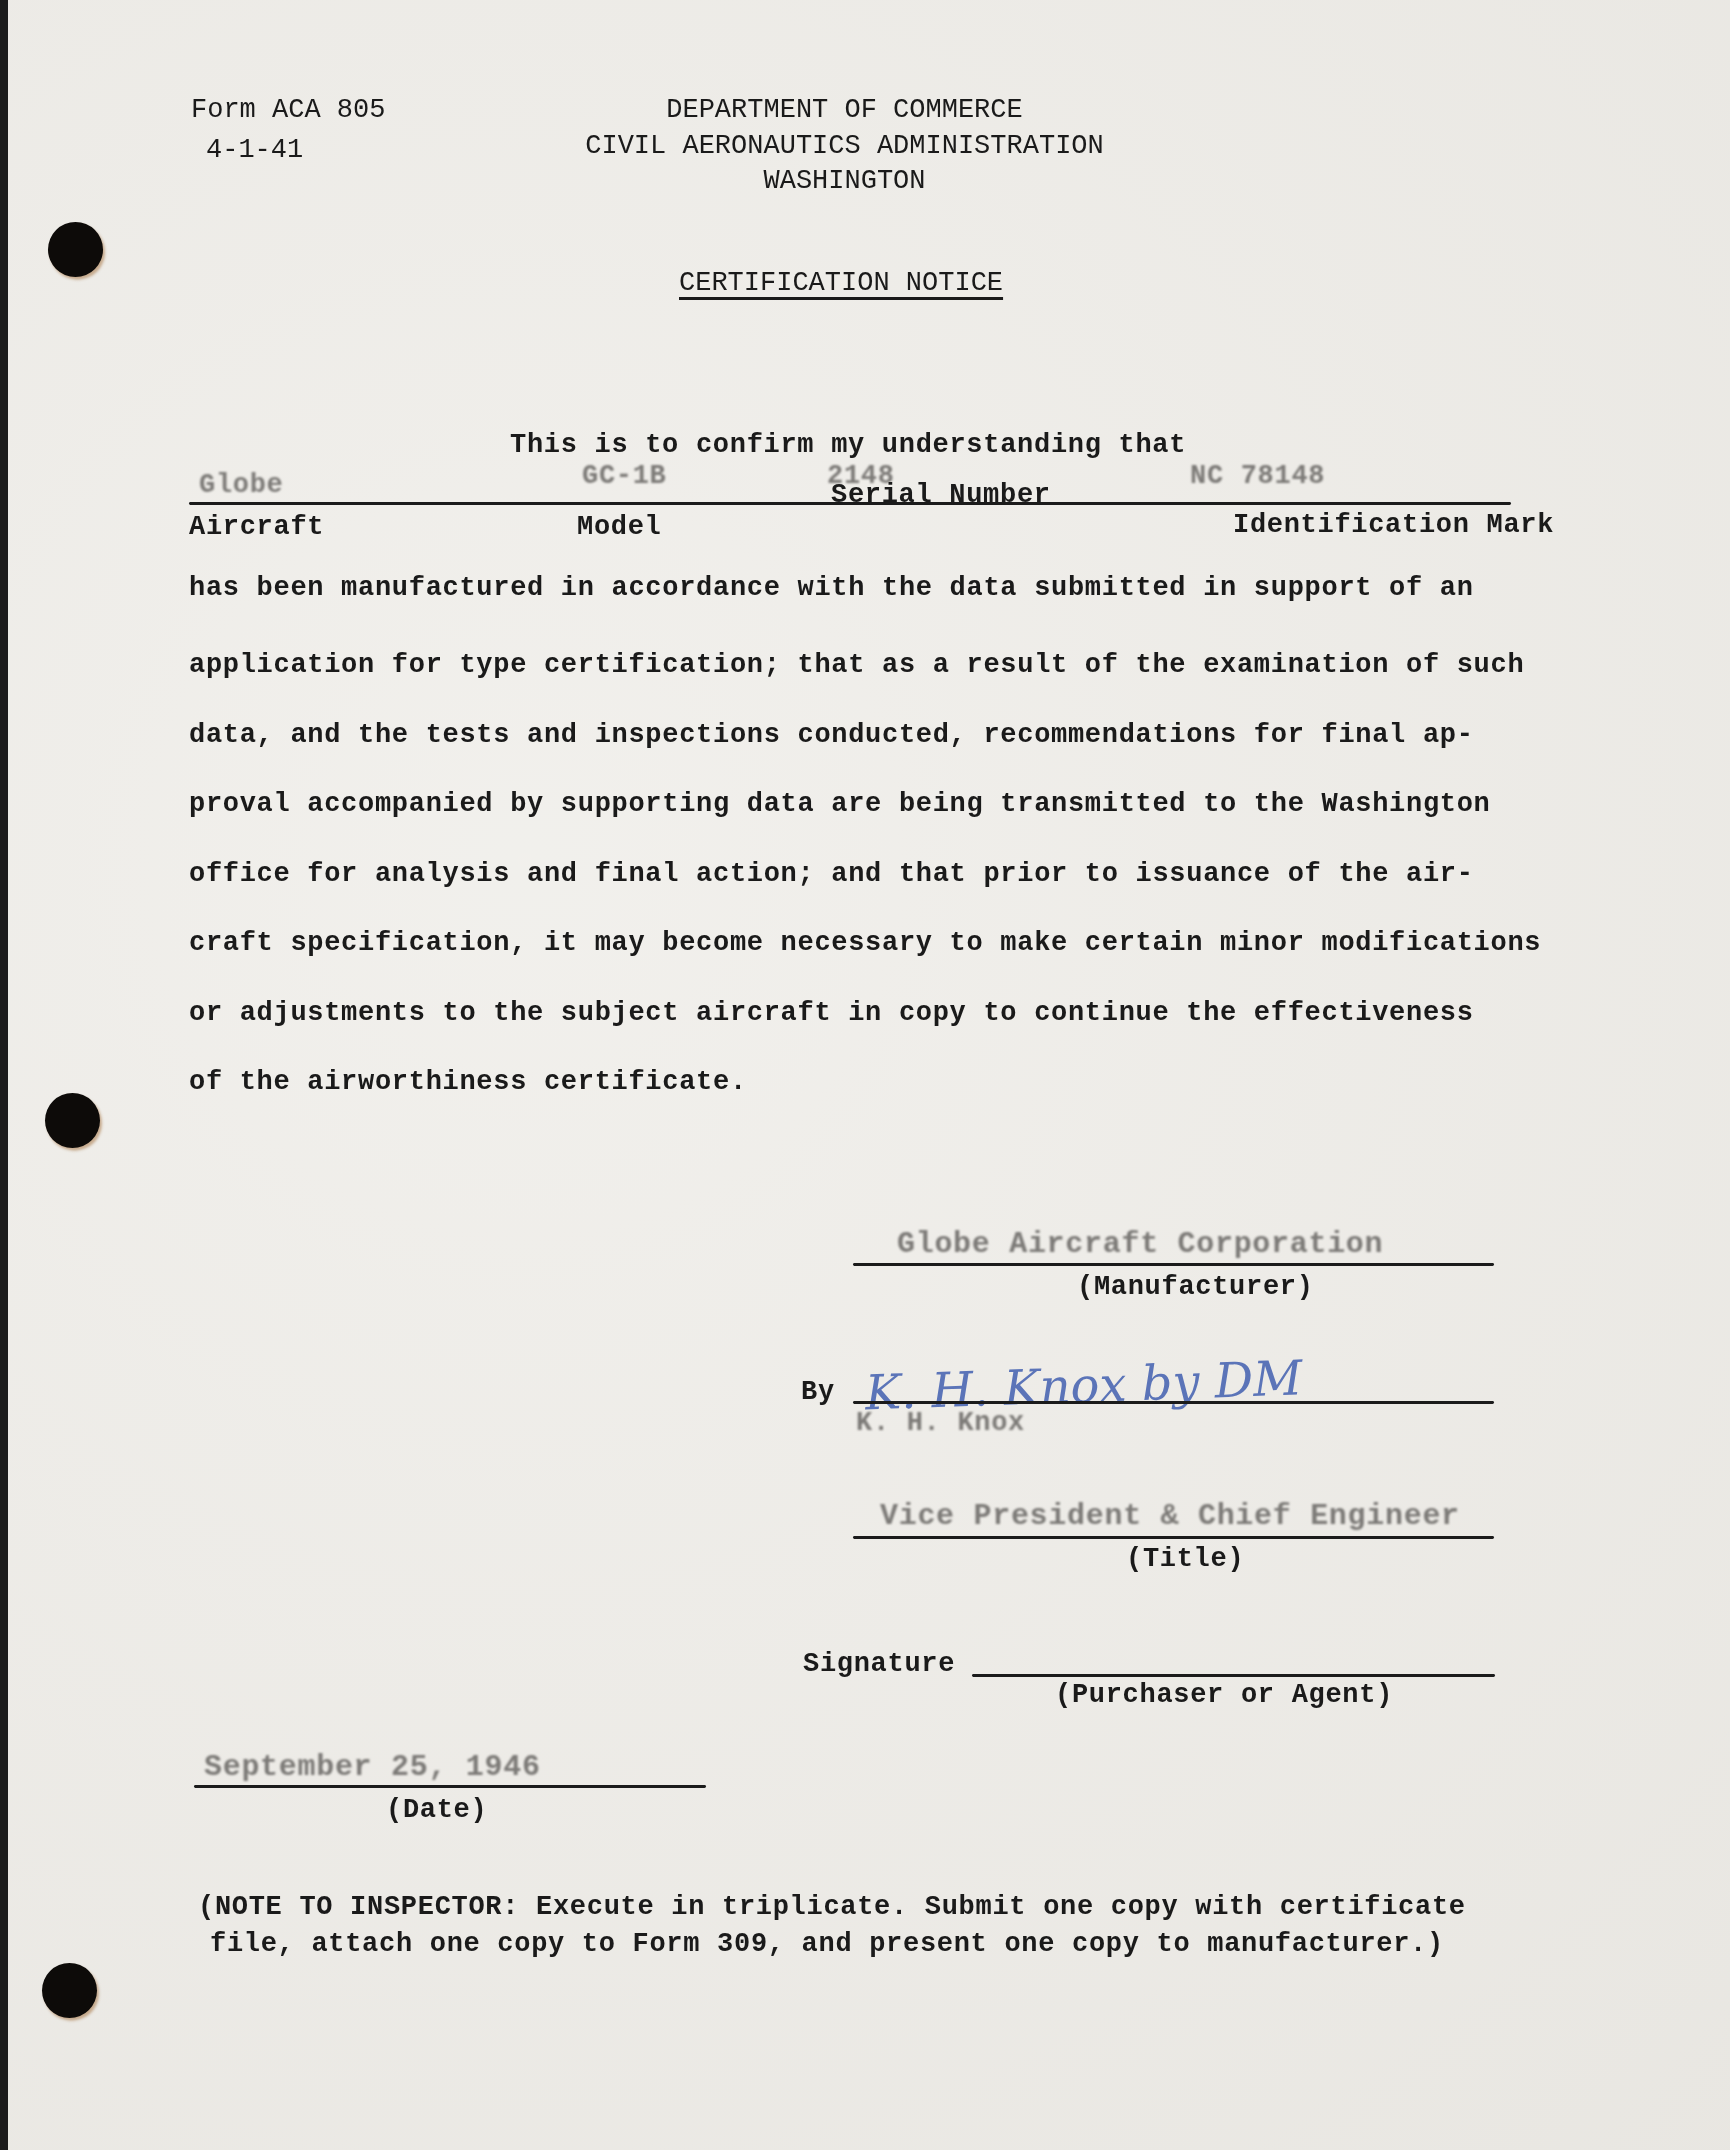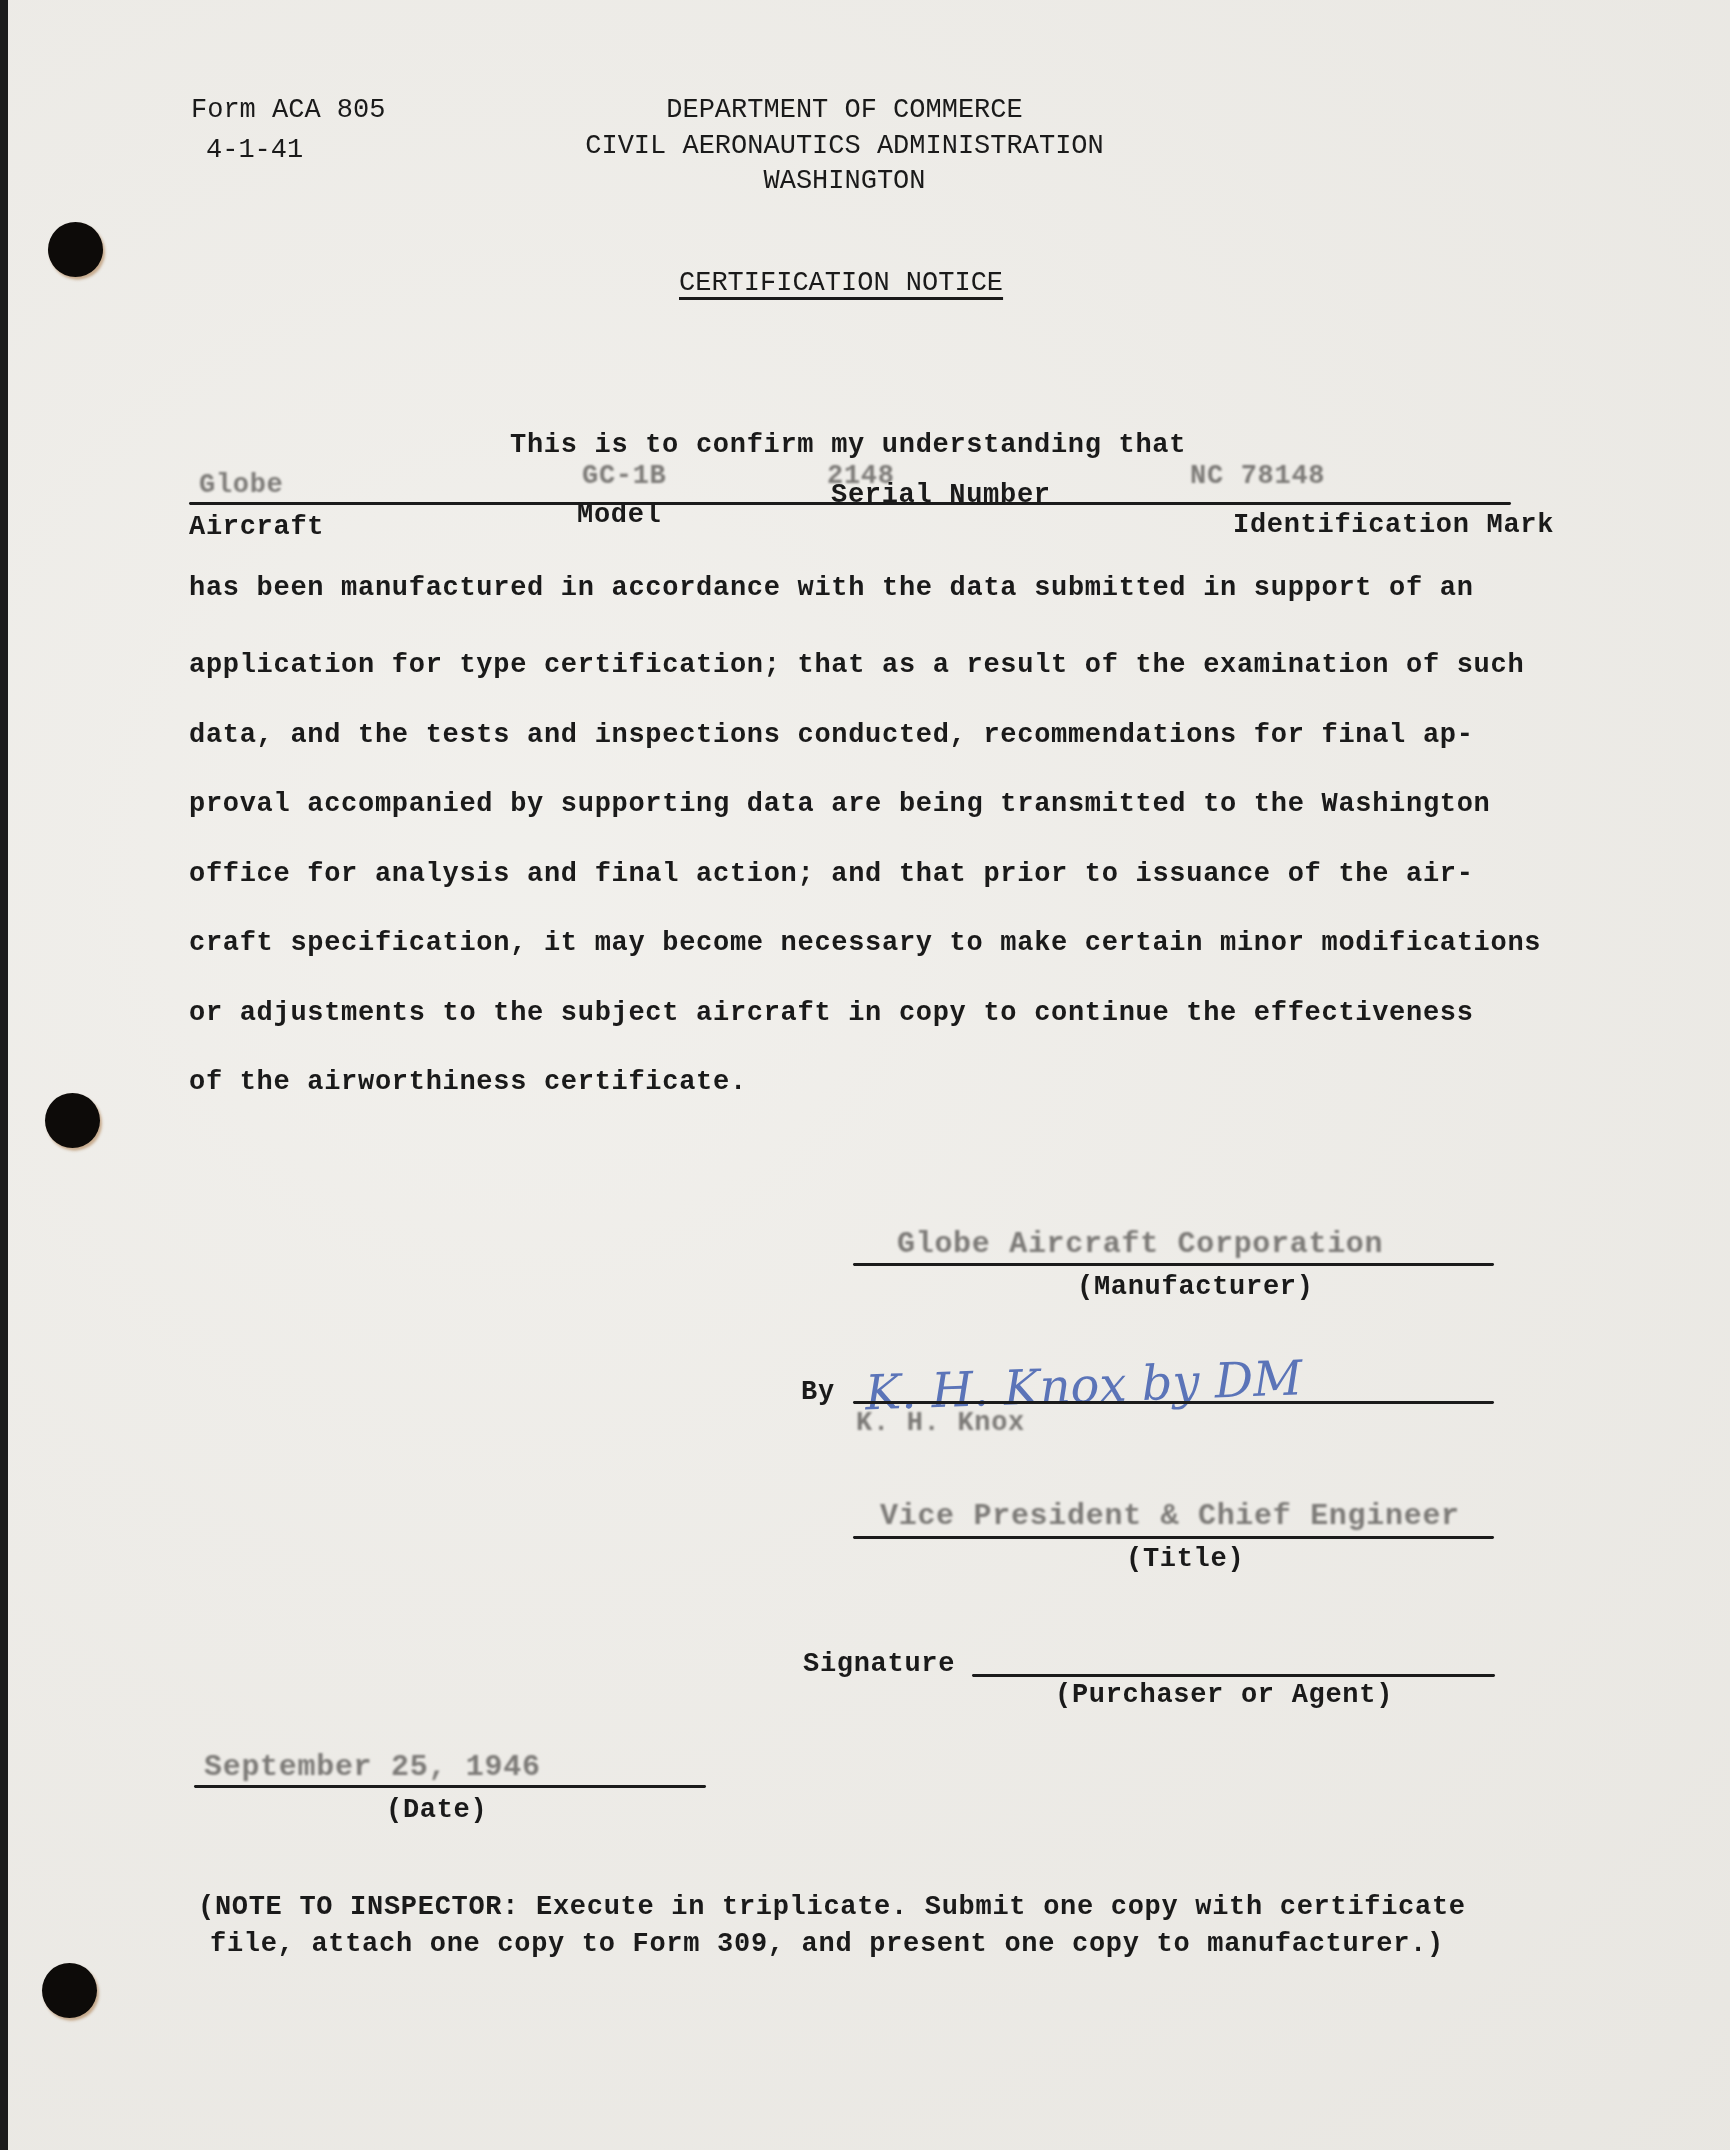--- a/index.html
+++ b/index.html
@@ -53,21 +53,21 @@
 <div class="abs hdr u" style="left:679px;top:268px;">CERTIFICATION NOTICE</div>
 
 <div class="abs type" style="left:510px;top:406px;margin-top:24px;">This is to confirm my understanding that</div>
 
 <div class="abs type faded" style="left:199px;top:470px;">Globe</div>
 <div class="abs type faded" style="left:582px;top:461px;">GC-1B</div>
 <div class="abs type faded" style="left:827px;top:461px;">2148</div>
 <div class="abs type faded" style="left:1190px;top:461px;">NC 78148</div>
 <div class="rule" style="left:189px;top:502px;width:1322px;"></div>
 <div class="abs type" style="left:189px;top:512px;">Aircraft</div>
-<div class="abs type" style="left:577px;top:500px;">Model</div>
+<div class="abs type" style="left:577px;top:512px;">Model</div>
 <div class="abs type" style="left:831px;top:480px;">Serial Number</div>
 <div class="abs type" style="left:1187px;top:510px;margin-left:46px;">Identification Mark</div>
 
 <div class="abs body-line" style="left:189px;top:573px;">has been manufactured in accordance with the data submitted in support of an</div>
 <div class="abs body-line" style="left:189px;top:650px;">application for type certification; that as a result of the examination of such</div>
 <div class="abs body-line" style="left:189px;top:720px;">data, and the tests and inspections conducted, recommendations for final ap-</div>
 <div class="abs body-line" style="left:189px;top:789px;">proval accompanied by supporting data are being transmitted to the Washington</div>
 <div class="abs body-line" style="left:189px;top:859px;">office for analysis and final action; and that prior to issuance of the air-</div>
 <div class="abs body-line" style="left:189px;top:928px;">craft specification, it may become necessary to make certain minor modifications</div>
 <div class="abs body-line" style="left:189px;top:998px;">or adjustments to the subject aircraft in copy to continue the effectiveness</div>

